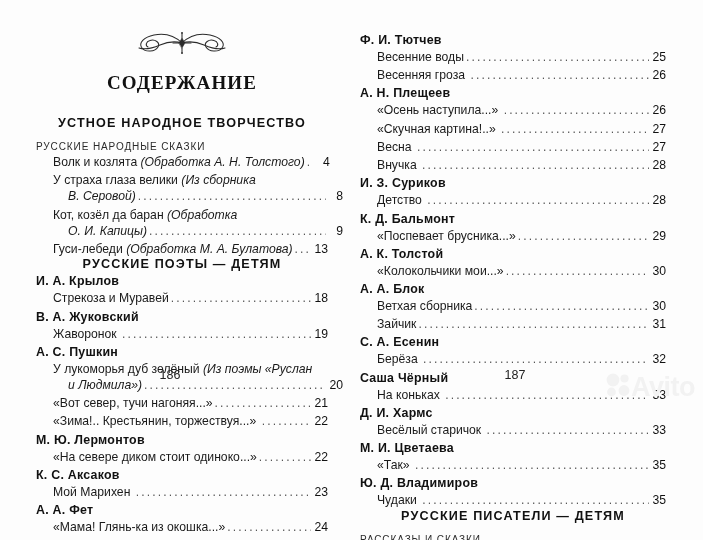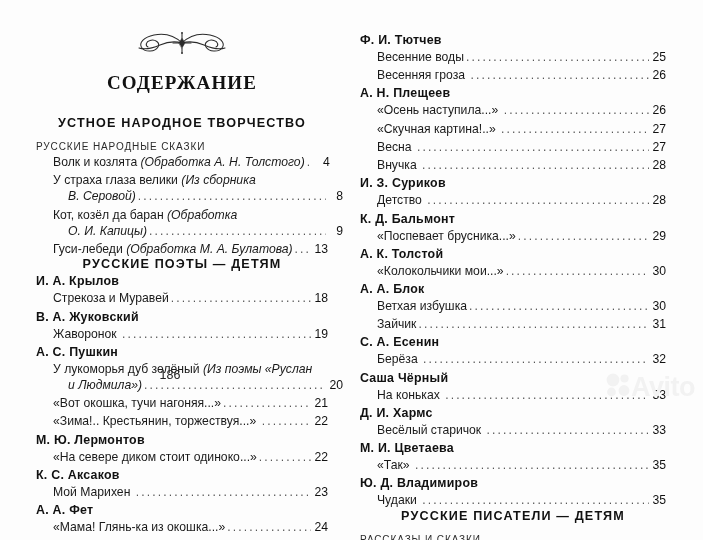--- a/index.html
+++ b/index.html
@@ -254,21 +254,21 @@
             <span class="pageno" style="visibility: hidden;"></span>
           </div>
           <div class="entry-line entry-cont">
             <span class="ital">и Людмила»)</span>
             <span class="leaders">................................................................................</span>
             <span class="pageno">20</span>
           </div>
         </div>
         <div class="entry">
           <div class="entry-line">
-            <span class="etext">«Вот окошка, тучи нагоняя...»</span>
+            <span class="etext">«Вот север, тучи нагоняя...»</span>
             <span class="leaders">................................................................................</span>
             <span class="pageno">21</span>
           </div>
         </div>
         <div class="entry">
           <div class="entry-line">
             <span class="etext">«Зима!.. Крестьянин, торжествуя...» </span>
             <span class="leaders">................................................................................</span>
             <span class="pageno">22</span>
           </div>
@@ -369,21 +369,21 @@
         <div class="entry">
           <div class="entry-line">
             <span class="etext">«Колокольчики мои...»</span>
             <span class="leaders">................................................................................</span>
             <span class="pageno">30</span>
           </div>
         </div>
         <div class="author">А. А. Блок</div>
         <div class="entry">
           <div class="entry-line">
-            <span class="etext">Ветхая избушка</span>
+            <span class="etext">Ветхая сборника</span>
             <span class="leaders">................................................................................</span>
             <span class="pageno">30</span>
           </div>
         </div>
         <div class="entry">
           <div class="entry-line">
             <span class="etext">Зайчик</span>
             <span class="leaders">................................................................................</span>
             <span class="pageno">31</span>
           </div>
@@ -425,20 +425,21 @@
           <div class="entry-line">
             <span class="etext">Чудаки </span>
             <span class="leaders">................................................................................</span>
             <span class="pageno">35</span>
           </div>
         </div>
         <div class="section-major">РУССКИЕ ПИСАТЕЛИ — ДЕТЯМ</div>
         <div class="section-minor">РАССКАЗЫ И СКАЗКИ</div>
       </div>
 
+    <div class="folio">187</div>
 
     <div class="watermark">
       <span>
         <svg width="26" height="26" viewBox="0 0 26 26" xmlns="http://www.w3.org/2000/svg">
           <circle cx="8" cy="8" r="6.4" fill="#f2f2f2"></circle>
           <circle cx="19.5" cy="6.5" r="4.1" fill="#f2f2f2"></circle>
           <circle cx="6.5" cy="20" r="4.4" fill="#f2f2f2"></circle>
           <circle cx="19" cy="18.5" r="5.4" fill="#f2f2f2"></circle>
         </svg>
       </span>

